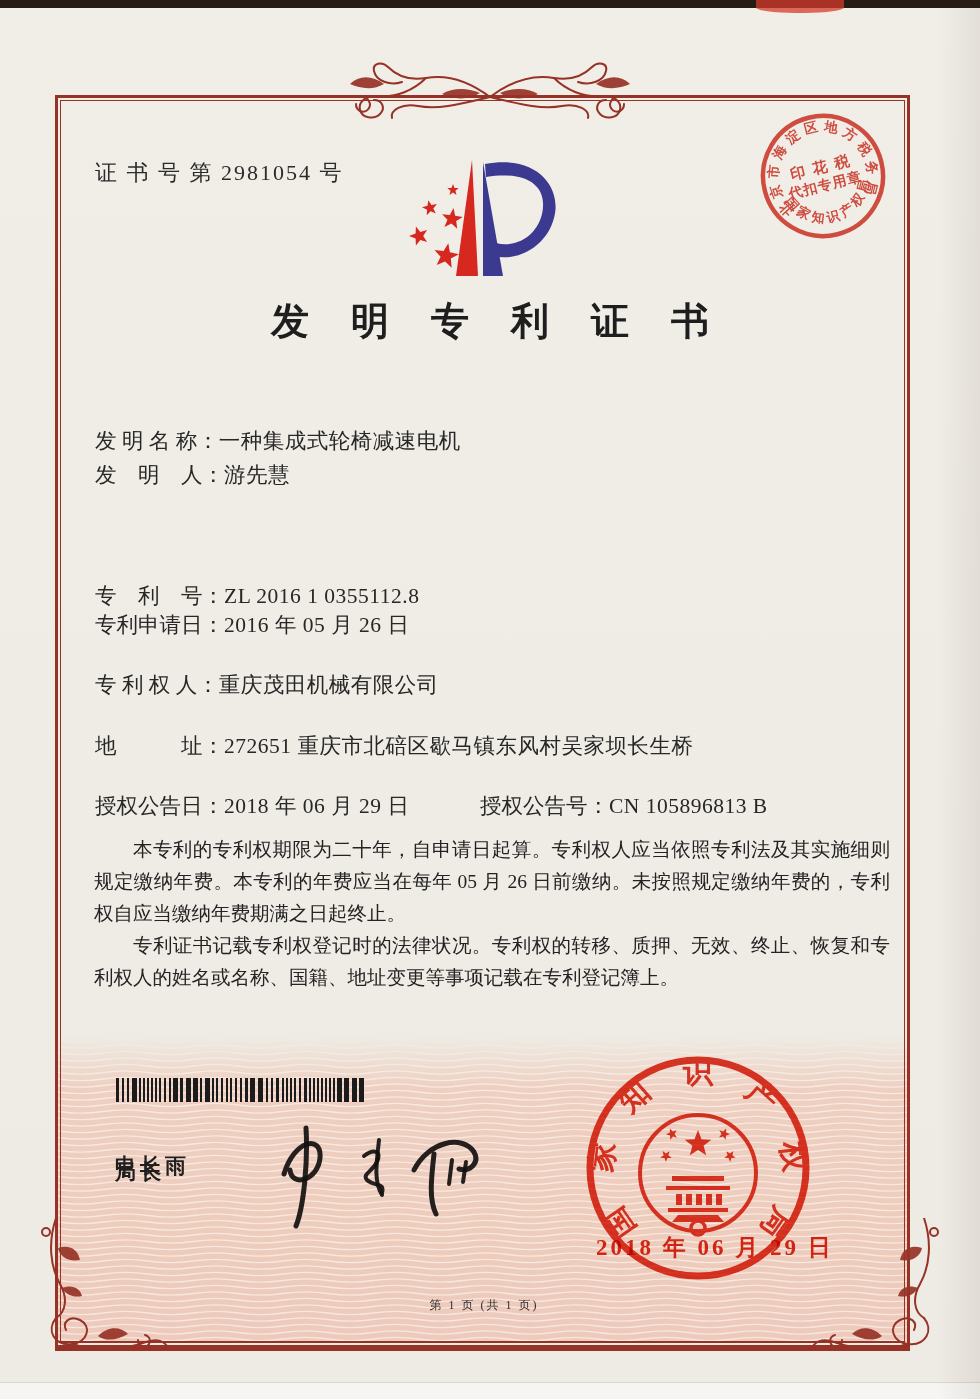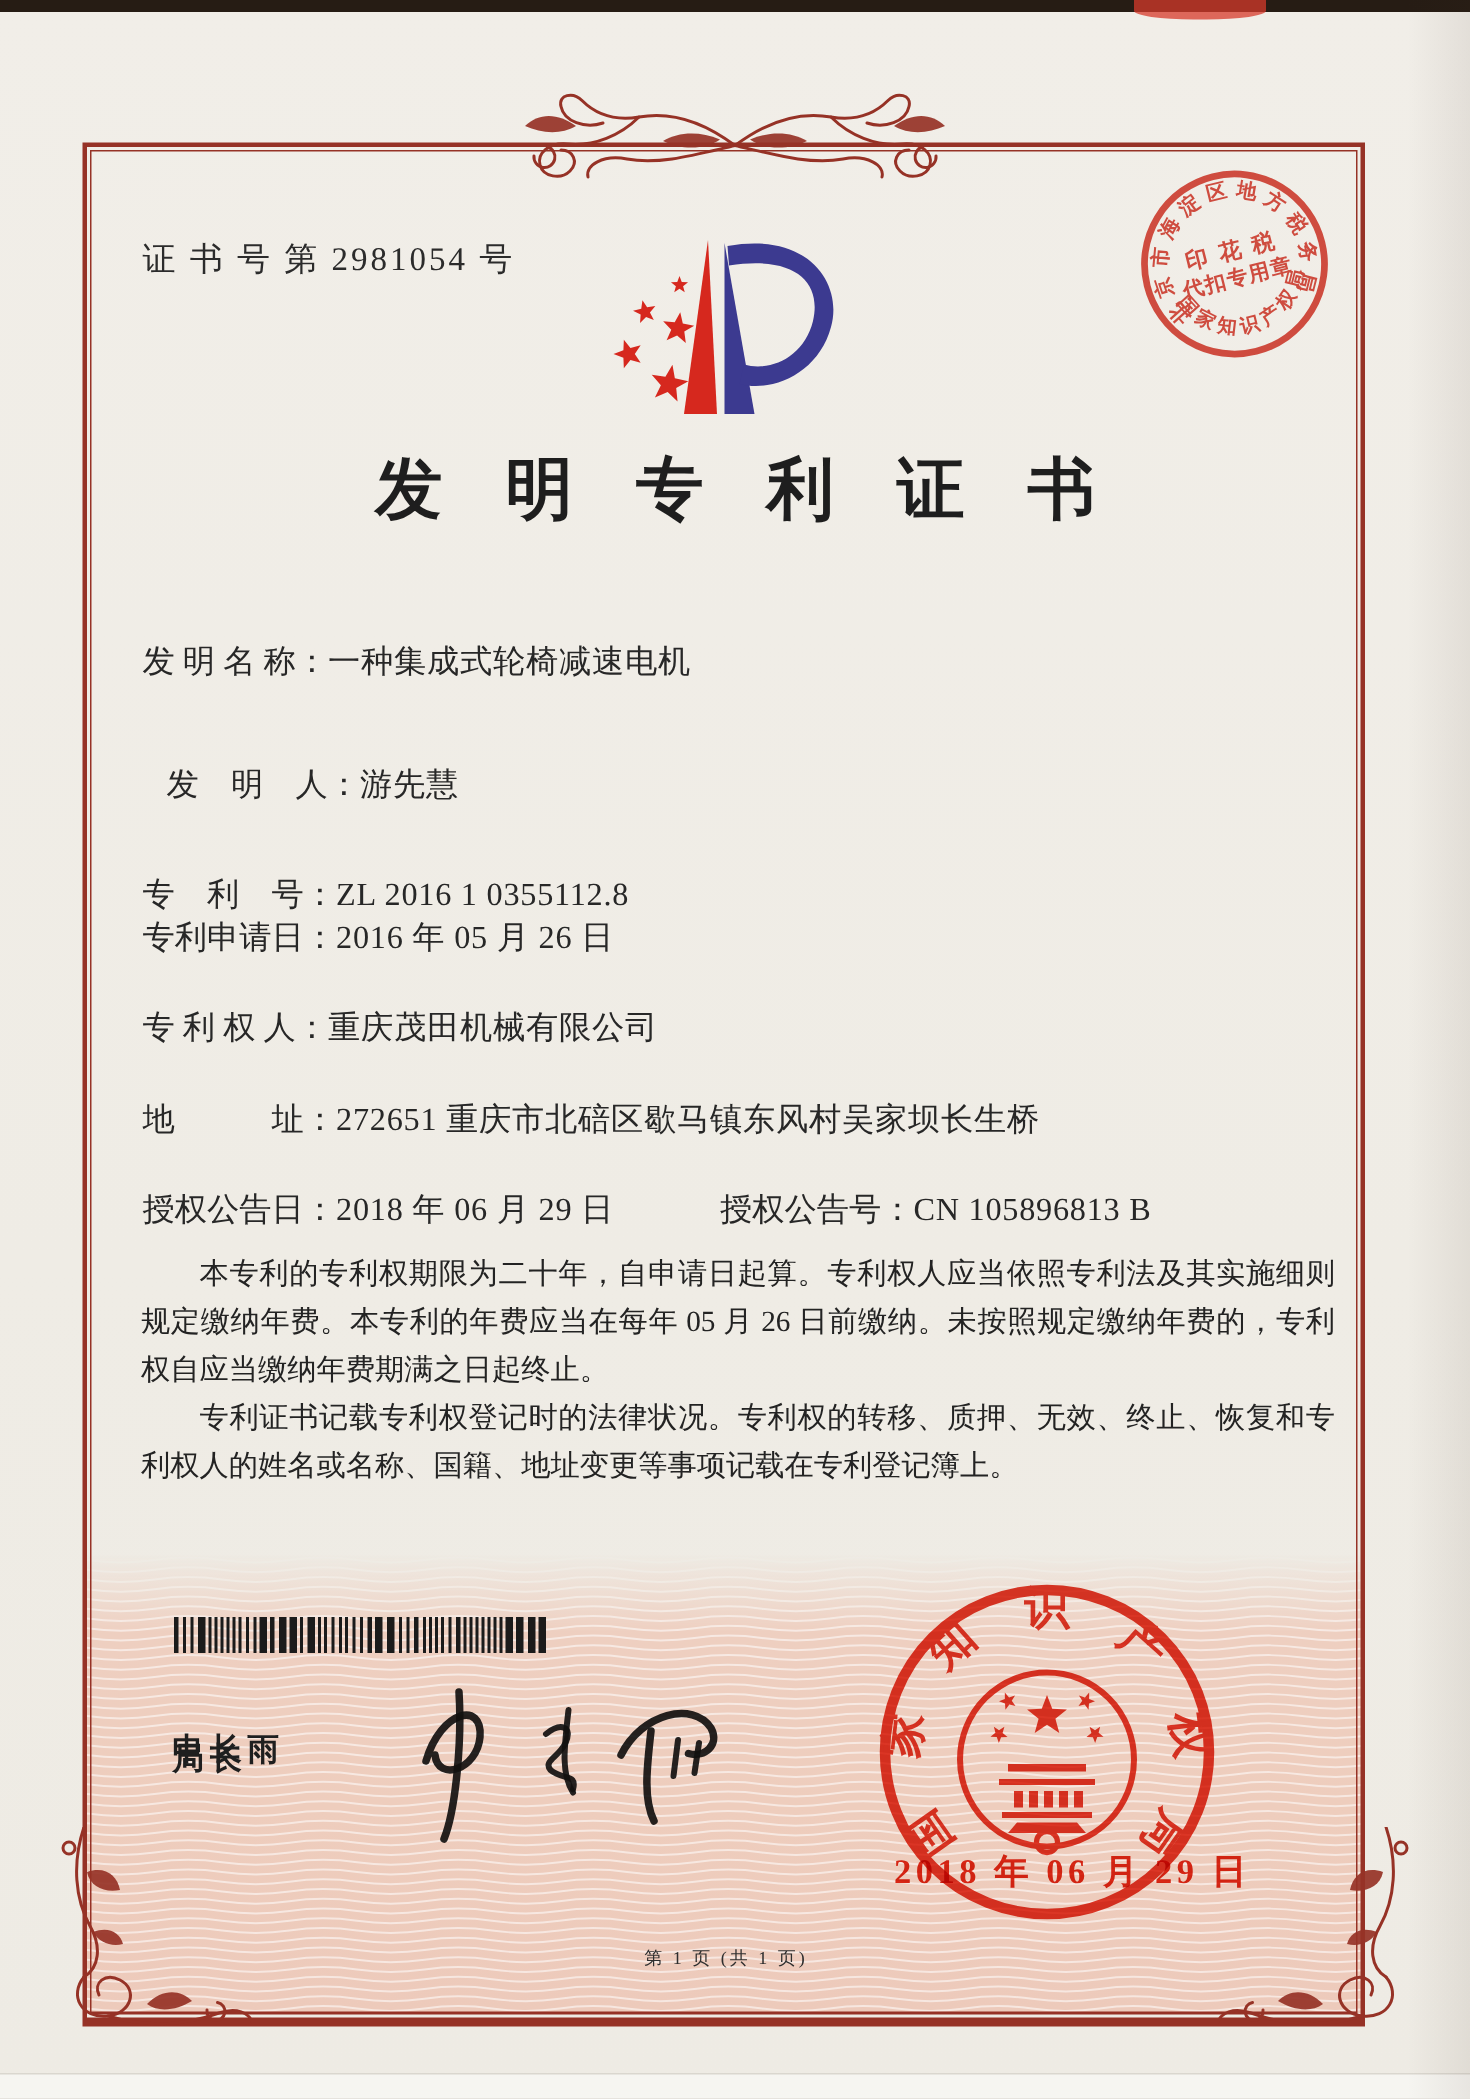--- a/index.html
+++ b/index.html
@@ -24,21 +24,21 @@
     -webkit-mask-image:linear-gradient(to bottom,transparent 0,#000 52px);
     mask-image:linear-gradient(to bottom,transparent 0,#000 52px);}
   .pink-zone svg{position:absolute;inset:0;width:100%;height:100%;}
 
   .orn{position:absolute;z-index:3;pointer-events:none;}
   .orn path,.orn circle{stroke:var(--border_red);fill:none;stroke-width:2;stroke-linecap:round;}
   .orn .leaf{fill:var(--border_red);stroke:none;opacity:.92;}
 
   .cert-no{position:absolute;left:95px;top:158px;font-size:22px;letter-spacing:2px;color:#2b2b2b;z-index:3;text-align:center;}
   .logo{position:absolute;left:390px;top:150px;z-index:3;}
-  .title{position:absolute;left:0;top:296px;width:100%;text-align:center;font-size:45px;font-weight:bold;
+  .title{position:absolute;left:0;top:296px;width:100%;text-align:center;font-size:38px;font-weight:bold;
     letter-spacing:42px;padding-left:42px;box-sizing:border-box;color:#1e1e1e;z-index:3;}
 
   .fields{position:absolute;left:95px;top:0;width:800px;z-index:3;font-size:21.5px;color:#272727;}
   .frow{position:absolute;left:0;white-space:nowrap;}
   .frow .lbl{display:inline-block;}
   .frow .val{letter-spacing:.5px;}
 
   .paras{position:absolute;left:94px;top:834px;width:796px;z-index:3;font-size:19.5px;line-height:32px;
     text-align:justify;color:#232323;}
   .paras p{margin:0;text-indent:2em;}
@@ -196,21 +196,21 @@
         </g>
     </g>
   </svg>
 
   <div class="title">发明专利证书</div>
 
   <div class="fields">
     <div class="frow" style="top:426px;">
       <span class="lbl">发 明 名 称：</span><span class="val">一种集成式轮椅减速电机</span>
     </div>
-    <div class="frow" style="top:508px;margin-left:16px;">
+    <div class="frow" style="top:460px;">
       <span class="lbl">发　明　人：</span><span class="val">游先慧</span>
     </div>
     <div class="frow" style="top:549px;margin-top:32px;">
       <span class="lbl">专　利　号：</span><span class="val">ZL 2016 1 0355112.8</span>
     </div>
     <div class="frow" style="top:610px;">
       <span class="lbl">专利申请日：</span><span class="val">2016 年 05 月 26 日</span>
     </div>
     <div class="frow" style="top:670px;">
       <span class="lbl">专 利 权 人：</span><span class="val">重庆茂田机械有限公司</span>

